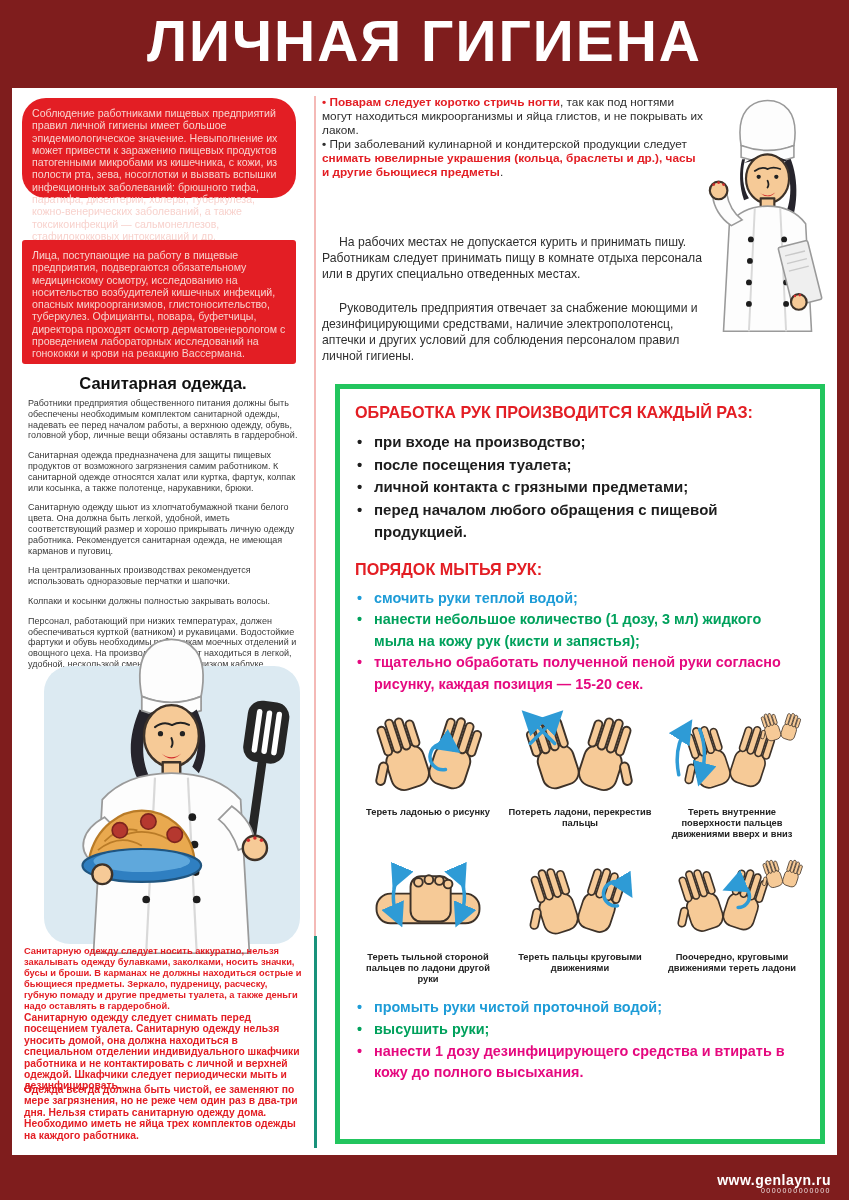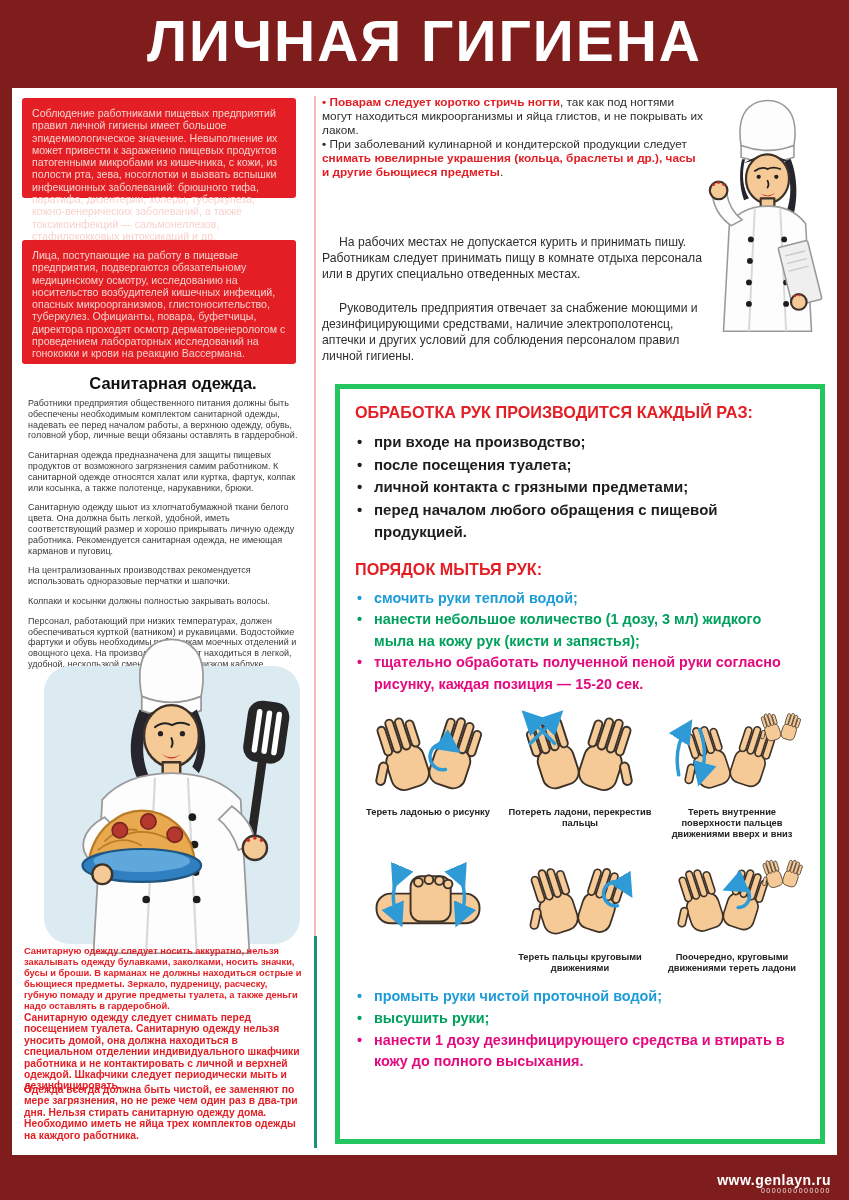--- a/index.html
+++ b/index.html
@@ -5,23 +5,23 @@
   html,body{margin:0;padding:0;background:#666;}
   .poster{position:relative;width:849px;height:1200px;background:#7f1d1d;
     font-family:Liberation Sans, sans-serif;overflow:hidden;margin:0 auto;}
   .page-title{position:absolute;top:8px;left:0;width:100%;text-align:center;
     color:#ffffff;font-size:57px;font-weight:bold;letter-spacing:2px;}
   .content{position:absolute;left:12px;top:88px;width:825px;height:1067px;background:#ffffff;}
 
   
   .redbox{position:absolute;left:10px;width:274px;background:#E31E24;color:#F8D2CD;
     font-size:10.6px;line-height:12.3px;padding:9px 10px;border-radius:3px;box-sizing:border-box;}
-  .redbox-1{top:10px;height:100px;}
+  .redbox-1{top:10px;height:100px;border-radius:24px;}
   .redbox-2{top:152px;height:124px;}
-  .san-head{position:absolute;left:22px;top:286px;width:278px;text-align:center;
+  .san-head{position:absolute;left:12px;top:286px;width:278px;text-align:center;
     color:#101010;font-size:16.5px;font-weight:bold;}
   .san-paras{position:absolute;left:16px;top:310px;width:272px;color:#3a3a3a;
     font-size:9px;line-height:10.8px;}
   .san-paras p{margin:0 0 9px 0;}
   .chef2-bg{position:absolute;left:32px;top:578px;width:256px;height:278px;
     background:#DCEAF2;border-radius:26px;}
   .chef2-svg{position:absolute;left:-12px;top:-34px;}
   .rednote{position:absolute;left:12px;width:278px;color:#E31E24;font-weight:bold;}
   .rednote-1{top:858px;font-size:9.3px;line-height:11px;}
   .rednote-2{top:924px;font-size:10.3px;line-height:11.4px;}
@@ -288,20 +288,21 @@
         </div>
       </div>
 
       <div class="handrow">
         <div class="handcell">
           <svg width="146" height="96" viewBox="0 0 150 110">
             <use href="#fistpalm"></use>
             <path class="arr" d="M40,32 C34,46 34,62 40,76" marker-start="url(#ah)" marker-end="url(#ah)"></path>
             <path class="arr" d="M112,32 C118,46 118,62 112,76" marker-start="url(#ah)" marker-end="url(#ah)"></path>
           </svg>
+          <div class="handcap">Тереть тыльной стороной пальцев по ладони другой руки</div>
         </div>
         <div class="handcell">
           <svg width="146" height="96" viewBox="0 0 150 110">
             <use href="#handpair" transform="translate(4,8) scale(0.9)"></use>
             <path class="arr" d="M118,64 a14,14 0 1 1 10,-21" marker-end="url(#ah)"></path>
           </svg>
           <div class="handcap">Тереть пальцы круговыми движениями</div>
         </div>
         <div class="handcell">
           <svg width="146" height="96" viewBox="0 0 150 110">

